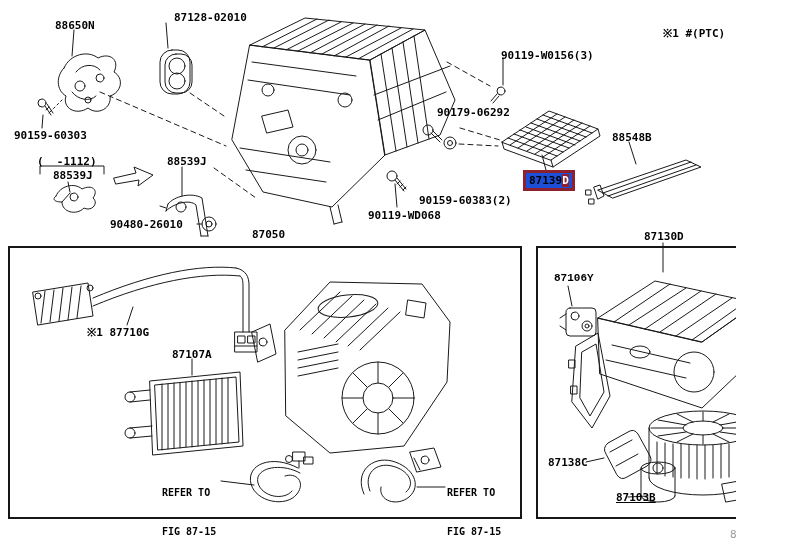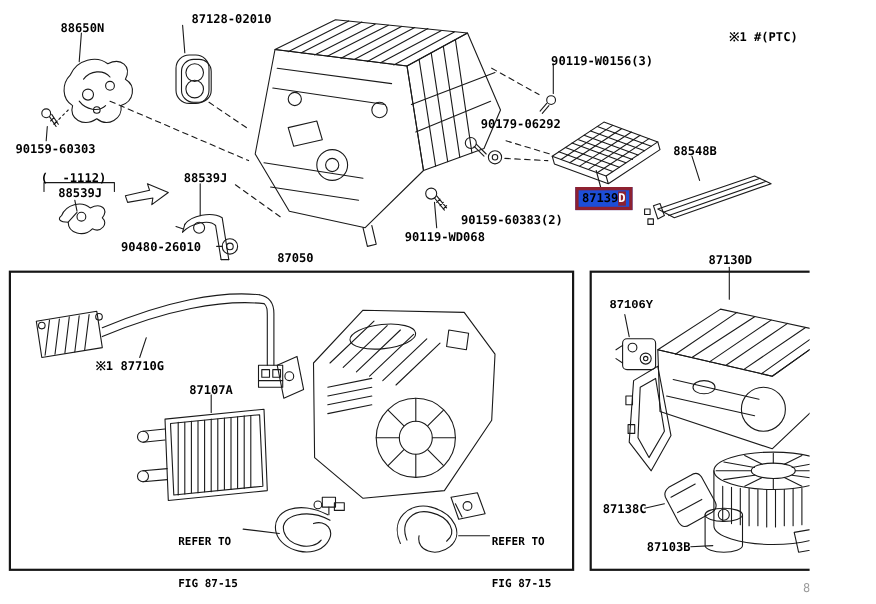--- a/index.html
+++ b/index.html
@@ -248,16 +248,16 @@
   </div>
   <div class="refer" style="left:447px;top:460px;">
     <div>REFER TO</div>
     <div>FIG 87-15</div>
     
   </div>
 
   <div class="lbl" style="left:644px;top:230px;">87130D</div>
   <div class="lbl" style="left:554px;top:272px;font-family:Liberation Mono, monospace;">87106Y</div>
   <div class="lbl" style="left:548px;top:456px;">87138C</div>
-  <div class="lbl" style="left:588px;top:491px;">87103B</div>
+  <div class="lbl" style="left:616px;top:491px;text-decoration:underline;">87103B</div>
 
   <div class="watermark">87A815C</div>
 </div>
 
 </body></html>

